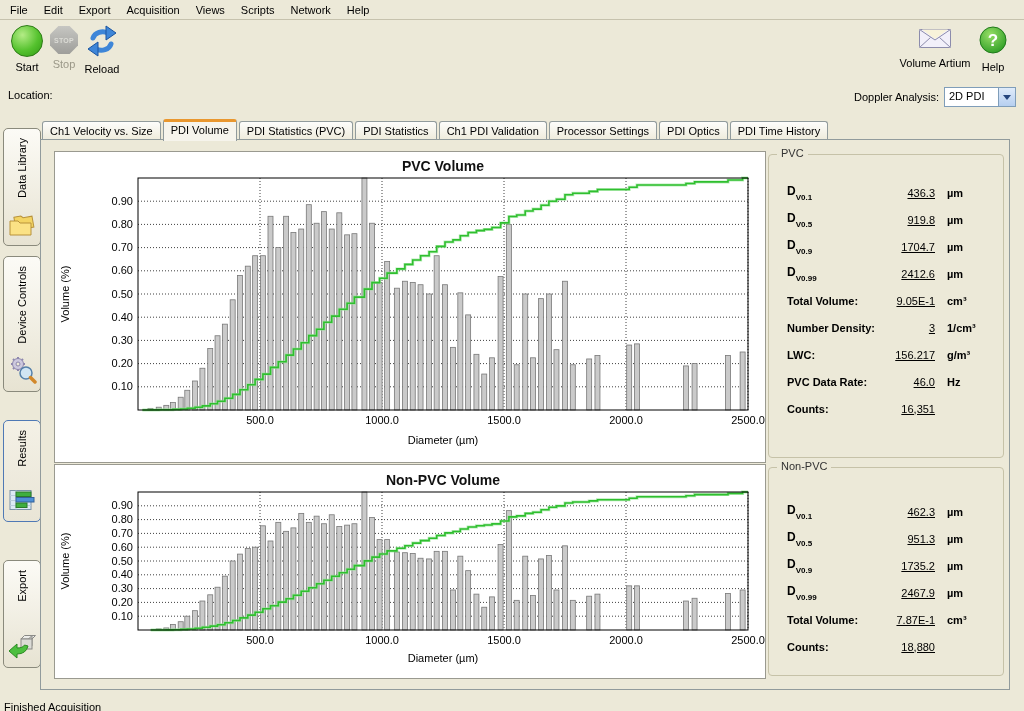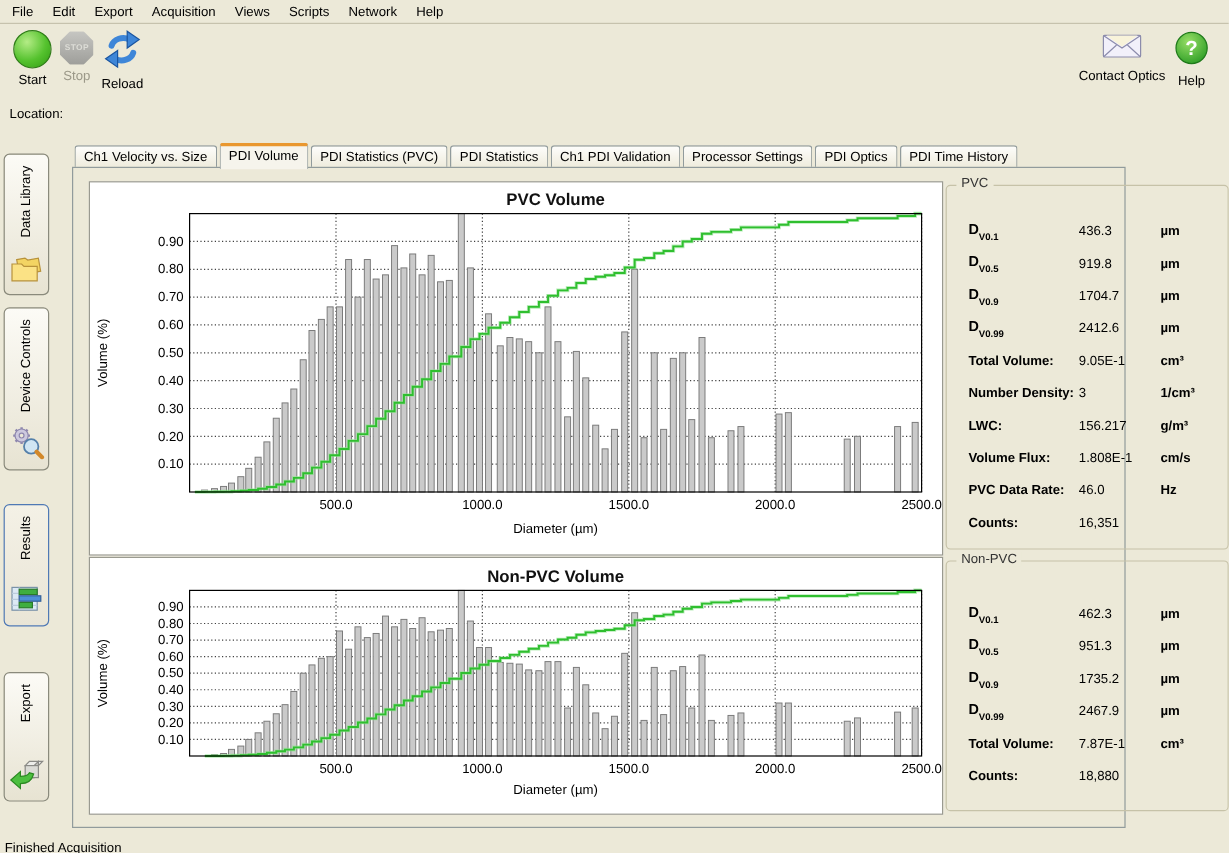--- a/index.html
+++ b/index.html
@@ -34,21 +34,21 @@
   .combo .cbtn{width:16px;border-left:1px solid #7F9DB9;background:linear-gradient(#DFEBFA,#B6CFF0);
     display:flex;align-items:center;justify-content:center;}
   .combo .arrow{width:0;height:0;border-left:4px solid transparent;border-right:4px solid transparent;border-top:5px solid #25457D;}
   
   .sidebar{position:absolute;left:0;top:118px;width:47px;height:572px;}
   .side-btn{position:absolute;left:3px;width:38px;border:1px solid #8A8A7C;border-radius:5px;
     background:linear-gradient(180deg,#FCFBF6,#E7E3D2);display:flex;flex-direction:column;align-items:center;
     justify-content:space-between;padding:9px 0 5px 0;box-sizing:border-box;cursor:default;}
   .side-btn.active{border-color:#4F79B5;background:linear-gradient(180deg,#F4F1E6,#E9E5D6);}
   .vtext{writing-mode:vertical-rl;transform:rotate(180deg);font-size:11px;white-space:nowrap;}
-  .main-panel{position:absolute;left:60px;top:118px;width:878px;height:572px;}
+  .main-panel{position:absolute;left:40px;top:118px;width:970px;height:572px;}
   .tabs{position:absolute;left:0;top:0;right:0;height:22px;display:flex;align-items:flex-end;padding-left:2px;gap:2px;}
   .tab{height:15px;padding:3px 7px 0 7px;border:1px solid #919B9C;border-bottom:none;
     border-radius:3px 3px 0 0;background:linear-gradient(#FDFDFB,#EEEBDB);white-space:nowrap;cursor:default;}
   .tab.active{height:17px;background:#F6F4EC;border-top:3px solid #E9972E;padding-top:2px;
     position:relative;z-index:3;margin-bottom:-1px;margin-top:15px;}
   .tabpage{position:absolute;left:0;right:0;top:21px;bottom:0;border:1px solid #919B9C;background:#ECE9D8;z-index:1;}
   
   .chartpanel{position:absolute;background:#fff;border:1px solid #9A9A90;overflow:hidden;}
   #chart-pvc{left:13px;top:11px;width:710px;height:310px;}
   #chart-nonpvc{left:13px;top:324px;width:710px;height:213px;}
@@ -58,21 +58,21 @@
   #group-pvc{left:727px;top:14px;width:234px;height:302px;}
   #group-nonpvc{left:727px;top:327px;width:234px;height:207px;}
   .gtitle{position:absolute;top:-8px;left:8px;background:#ECE9D8;padding:0 4px;color:#333;}
   .grows{position:absolute;left:0;right:0;}
   #group-pvc .grows{top:24px;}
   #group-nonpvc .grows{top:30px;}
   .srow{display:grid;grid-template-columns:92px 56px auto;align-items:center;height:27px;padding-left:18px;}
   .slabel{font-weight:bold;white-space:nowrap;}
   .slabel sub{font-size:8px;position:relative;top:1px;}
   .dletter{font-size:12px;}
-  .svalue{white-space:nowrap;}
+  .svalue{text-align:right;white-space:nowrap;text-decoration:underline;}
   .sunit{font-weight:bold;padding-left:12px;white-space:nowrap;}
   
   .statusbar{position:absolute;left:0;right:0;bottom:0;height:14px;background:#ECE9D8;padding:4px 0 0 4px;box-sizing:border-box;}
 </style>
 </head>
 <body>
 
 <div class="menubar" id="menubar">
     <div class="menuitem">File</div>
     <div class="menuitem">Edit</div>
@@ -108,39 +108,48 @@
         </svg></span>
       <span class="tlabel">Reload</span>
     </div>
     <div class="tbtn" style="left: 890px; width: 90px;">
       <span><svg width="36" height="26" viewBox="0 0 36 26">
           <rect x="2.5" y="4.5" width="31" height="18" rx="1" fill="#F2F0FA" stroke="#8C8CAC"></rect>
           <path d="M5 4.5 h26 l-13 9.5 z" fill="#F8F3DA" stroke="none"></path>
           <path d="M2.5 4.5 L18 15 L33.5 4.5" fill="none" stroke="#8C8CAC"></path>
           <path d="M2.5 22.5 L13.5 12.5 M33.5 22.5 L22.5 12.5" stroke="#8C8CAC" fill="none"></path>
         </svg></span>
-      <span class="tlabel">Contact Optics</span>
+      <span class="tlabel">Volume Artium</span>
     </div>
     <div class="tbtn" style="left: 971px; width: 44px;">
       <span><svg width="30" height="30" viewBox="0 0 30 30">
           <defs>
             <radialGradient id="hg" cx="40%" cy="30%" r="75%">
               <stop offset="0" stop-color="#97DE66"></stop>
               <stop offset="1" stop-color="#2E9E26"></stop>
             </radialGradient>
           </defs>
           <circle cx="15" cy="15" r="13" fill="url(#hg)" stroke="#1F7A1A"></circle>
           <text x="15" y="21" text-anchor="middle" font-size="17" font-weight="bold" fill="#fff">?</text>
         </svg></span>
       <span class="tlabel">Help</span>
     </div>
   </div>
 
 <div class="locrow">
   <span class="loclabel">Location:</span>
+  <div class="doppler">
+    <span>Doppler Analysis:</span>
+    <div class="combo">
+      <span class="ctxt">2D PDI</span>
+      <span class="cbtn">
+          <span class="arrow"></span>
+        </span>
+    </div>
+  </div>
 </div>
 
 <div class="sidebar" id="sidebar">
     <div class="side-btn" style="top: 10px; height: 118px;">
       <span class="vtext">Data Library</span>
       <span><svg width="32" height="27" viewBox="0 0 32 27">
           <g transform="rotate(-10 16 12)">
             <path d="M9 5 h7 l2 2 h9 v11 h-18 z" fill="#F3D463" stroke="#B8923B"></path>
           </g>
           <path d="M4 10 h8 l2 2 h11 v12 H4 z" fill="#FBE285" stroke="#B8923B"></path>
@@ -420,25 +429,20 @@
             <span class="slabel">Number Density:</span>
             <span class="svalue">3</span>
             <span class="sunit">1/cm³</span>
           </div>
           <div class="srow">
             <span class="slabel">LWC:</span>
             <span class="svalue">156.217</span>
             <span class="sunit">g/m³</span>
           </div>
           <div class="srow">
-            <span class="slabel">Volume Flux:</span>
-            <span class="svalue">1.808E-1</span>
-            <span class="sunit">cm/s</span>
-          </div>
-          <div class="srow">
             <span class="slabel">PVC Data Rate:</span>
             <span class="svalue">46.0</span>
             <span class="sunit">Hz</span>
           </div>
           <div class="srow">
             <span class="slabel">Counts:</span>
             <span class="svalue">16,351</span>
             <span class="sunit"></span>
           </div>
         </div>

